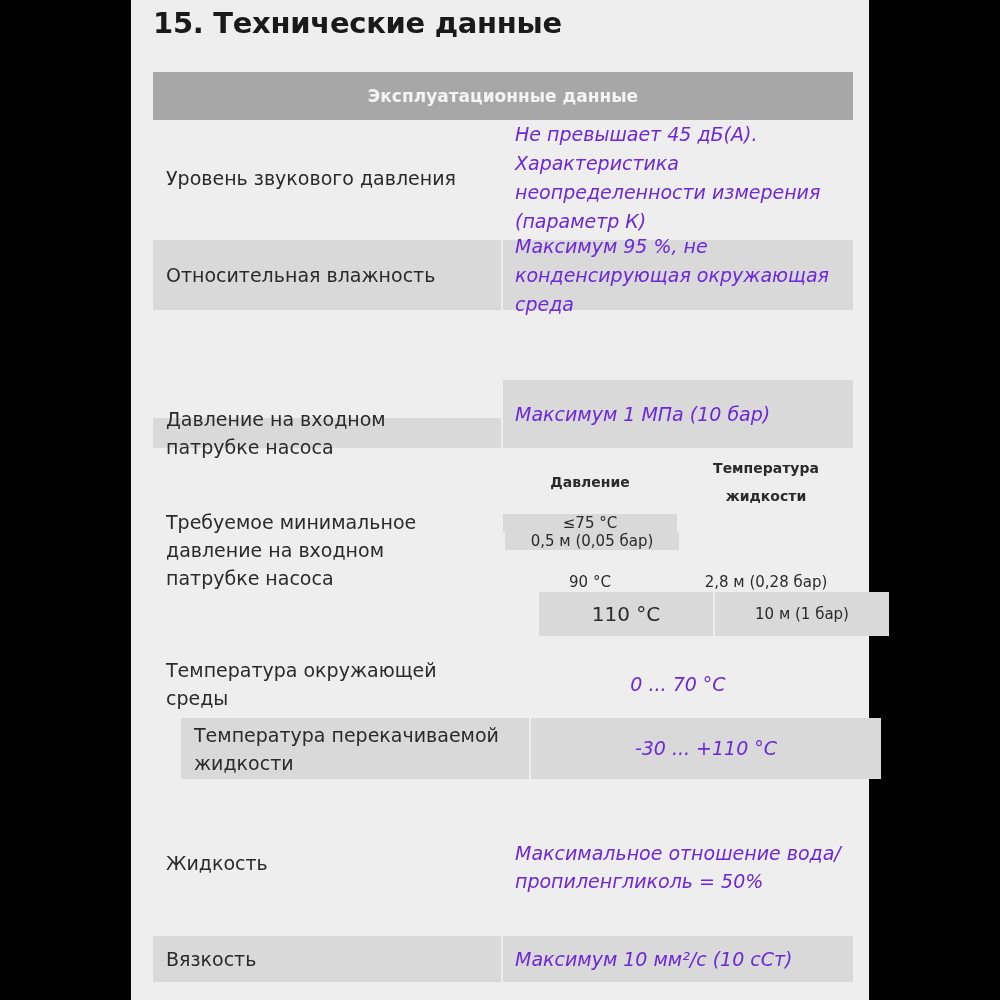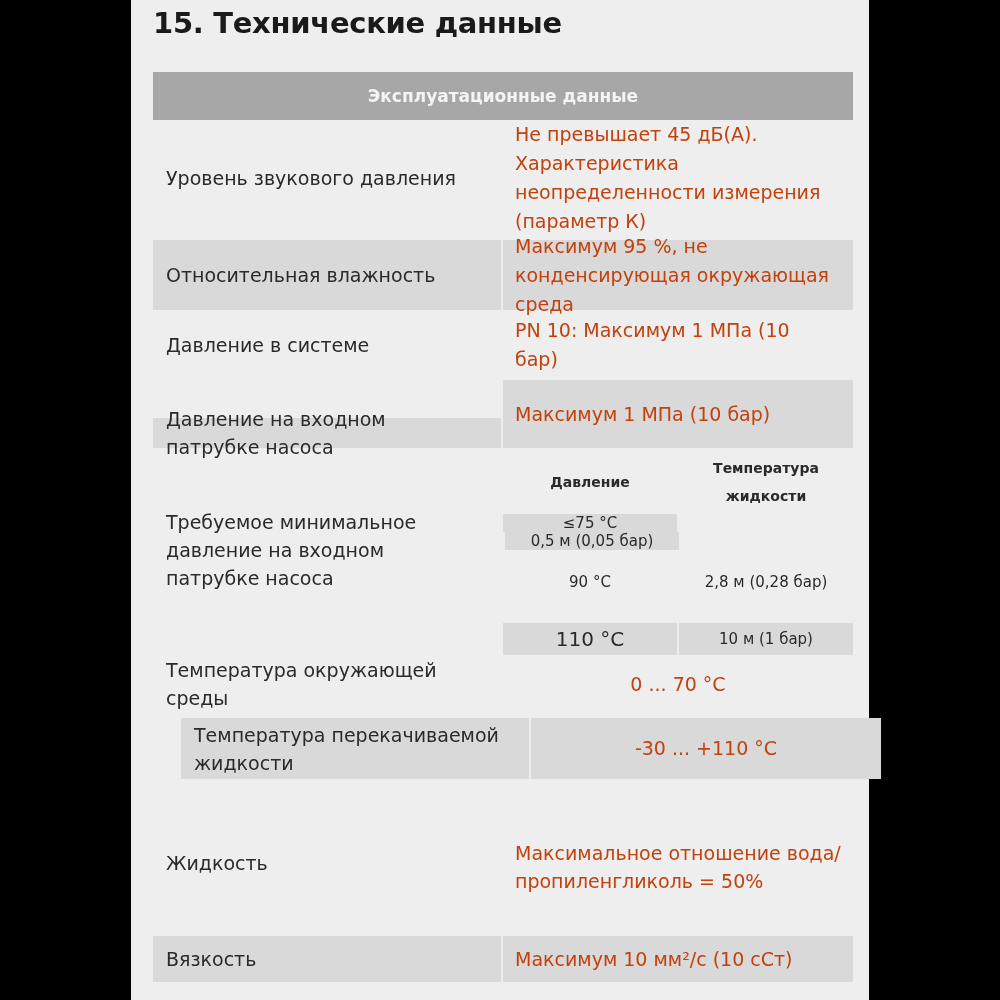--- a/index.html
+++ b/index.html
@@ -3,21 +3,21 @@
 <meta charset="utf-8">
 <style>
   html,body{margin:0;padding:0;}
   body{width:1000px;height:1000px;background:#000;position:relative;overflow:hidden;font-family:"DejaVu Sans","Liberation Sans",sans-serif;color:#222;}
   .page{position:absolute;left:131px;top:0;width:738px;height:1000px;background:#eeeeee;}
   .title{position:absolute;left:22px;top:6px;font-size:29px;font-weight:bold;color:#1a1a1a;letter-spacing:-0.3px;}
   .hdr{position:absolute;left:22px;top:72px;width:700px;height:48px;background:#a7a7a7;color:#f4f4f4;font-weight:bold;font-size:17px;display:flex;align-items:center;justify-content:center;}
   .row{position:absolute;left:22px;width:700px;display:flex;}
   .row .c{box-sizing:border-box;display:flex;align-items:center;}
   .row .l{width:348px;padding-left:13px;font-size:19px;line-height:28px;color:#2a2a2a;}
-  .row .r{width:350px;margin-left:2px;padding-left:12px;font-size:19px;line-height:29px;color:#c2410c;}
+  .row .r{width:350px;margin-left:2px;padding-left:12px;font-size:19px;line-height:29px;color:#6d28d9;font-style:italic;}
   .row.sh .l,.row.sh .r{background:#d9d9d9;}
   .row .r.center{justify-content:center;padding-left:0;}
   .sub{position:absolute;left:372px;width:350px;display:flex;}
   .sub .s{box-sizing:border-box;width:174px;display:flex;align-items:center;justify-content:center;font-size:15px;color:#2a2a2a;text-align:center;}
   .sub .s + .s{margin-left:2px;}
   .sub.sh .s{background:#d9d9d9;}
   .sub.head .s{font-weight:bold;font-size:14px;line-height:28px;}
   .note{font-size:15px;line-height:20px;}
   .note b{font-weight:bold;}
 </style>
@@ -31,24 +31,20 @@
   <div class="row" style="top:116px;height:124px;">
     <div class="c l">Уровень звукового давления</div>
     <div class="c r" style="padding-right:10px;">Не превышает 45 дБ(А). Характеристика неопределенности измерения (параметр К)</div>
   </div>
 
   <div class="row sh" style="top:240px;height:70px;">
     <div class="c l">Относительная влажность</div>
     <div class="c r" style="padding-right:14px;">Максимум 95 %, не конденсирующая окружающая среда</div>
   </div>
 
-  <div class="row" style="top:312px;height:66px;">
-    <div class="c l">Давление в системе</div>
-    <div class="c r" style="padding-right:60px;">PN 10: Максимум 1 МПа (10 бар)</div>
-  </div>
 
   <div class="row sh" style="top:380px;height:68px;">
     <div class="c l" style="padding-right:60px;margin-top:38px;">Давление на входном патрубке насоса</div>
     <div class="c r">Максимум 1 МПа (10 бар)</div>
   </div>
 
   <div class="row" style="top:450px;height:200px;">
     <div class="c l" style="padding-right:50px;">Требуемое минимальное давление на входном патрубке насоса</div>
   </div>
   <div class="sub head" style="top:452px;height:60px;">
@@ -56,21 +52,21 @@
     <div class="s" style="padding:0 20px;">Температура жидкости</div>
   </div>
   <div class="sub sh" style="top:514px;height:44px;flex-direction:column;">
     <div class="s">≤75 °C</div>
     <div class="s">0,5 м (0,05 бар)</div>
   </div>
   <div class="sub" style="top:560px;height:44px;">
     <div class="s">90 °C</div>
     <div class="s">2,8 м (0,28 бар)</div>
   </div>
-  <div class="sub sh" style="top:623px;height:32px;">
+  <div class="sub sh" style="top:592px;height:44px;margin-left:36px;">
     <div class="s" style="font-size:20px;">110 °C</div>
     <div class="s">10 м (1 бар)</div>
   </div>
 
   <div class="row" style="top:652px;height:64px;">
     <div class="c l" style="padding-right:40px;">Температура окружающей среды</div>
     <div class="c r center">0 ... 70 °C</div>
   </div>
 
   <div class="row sh" style="top:718px;height:61px;padding-left:28px;">

